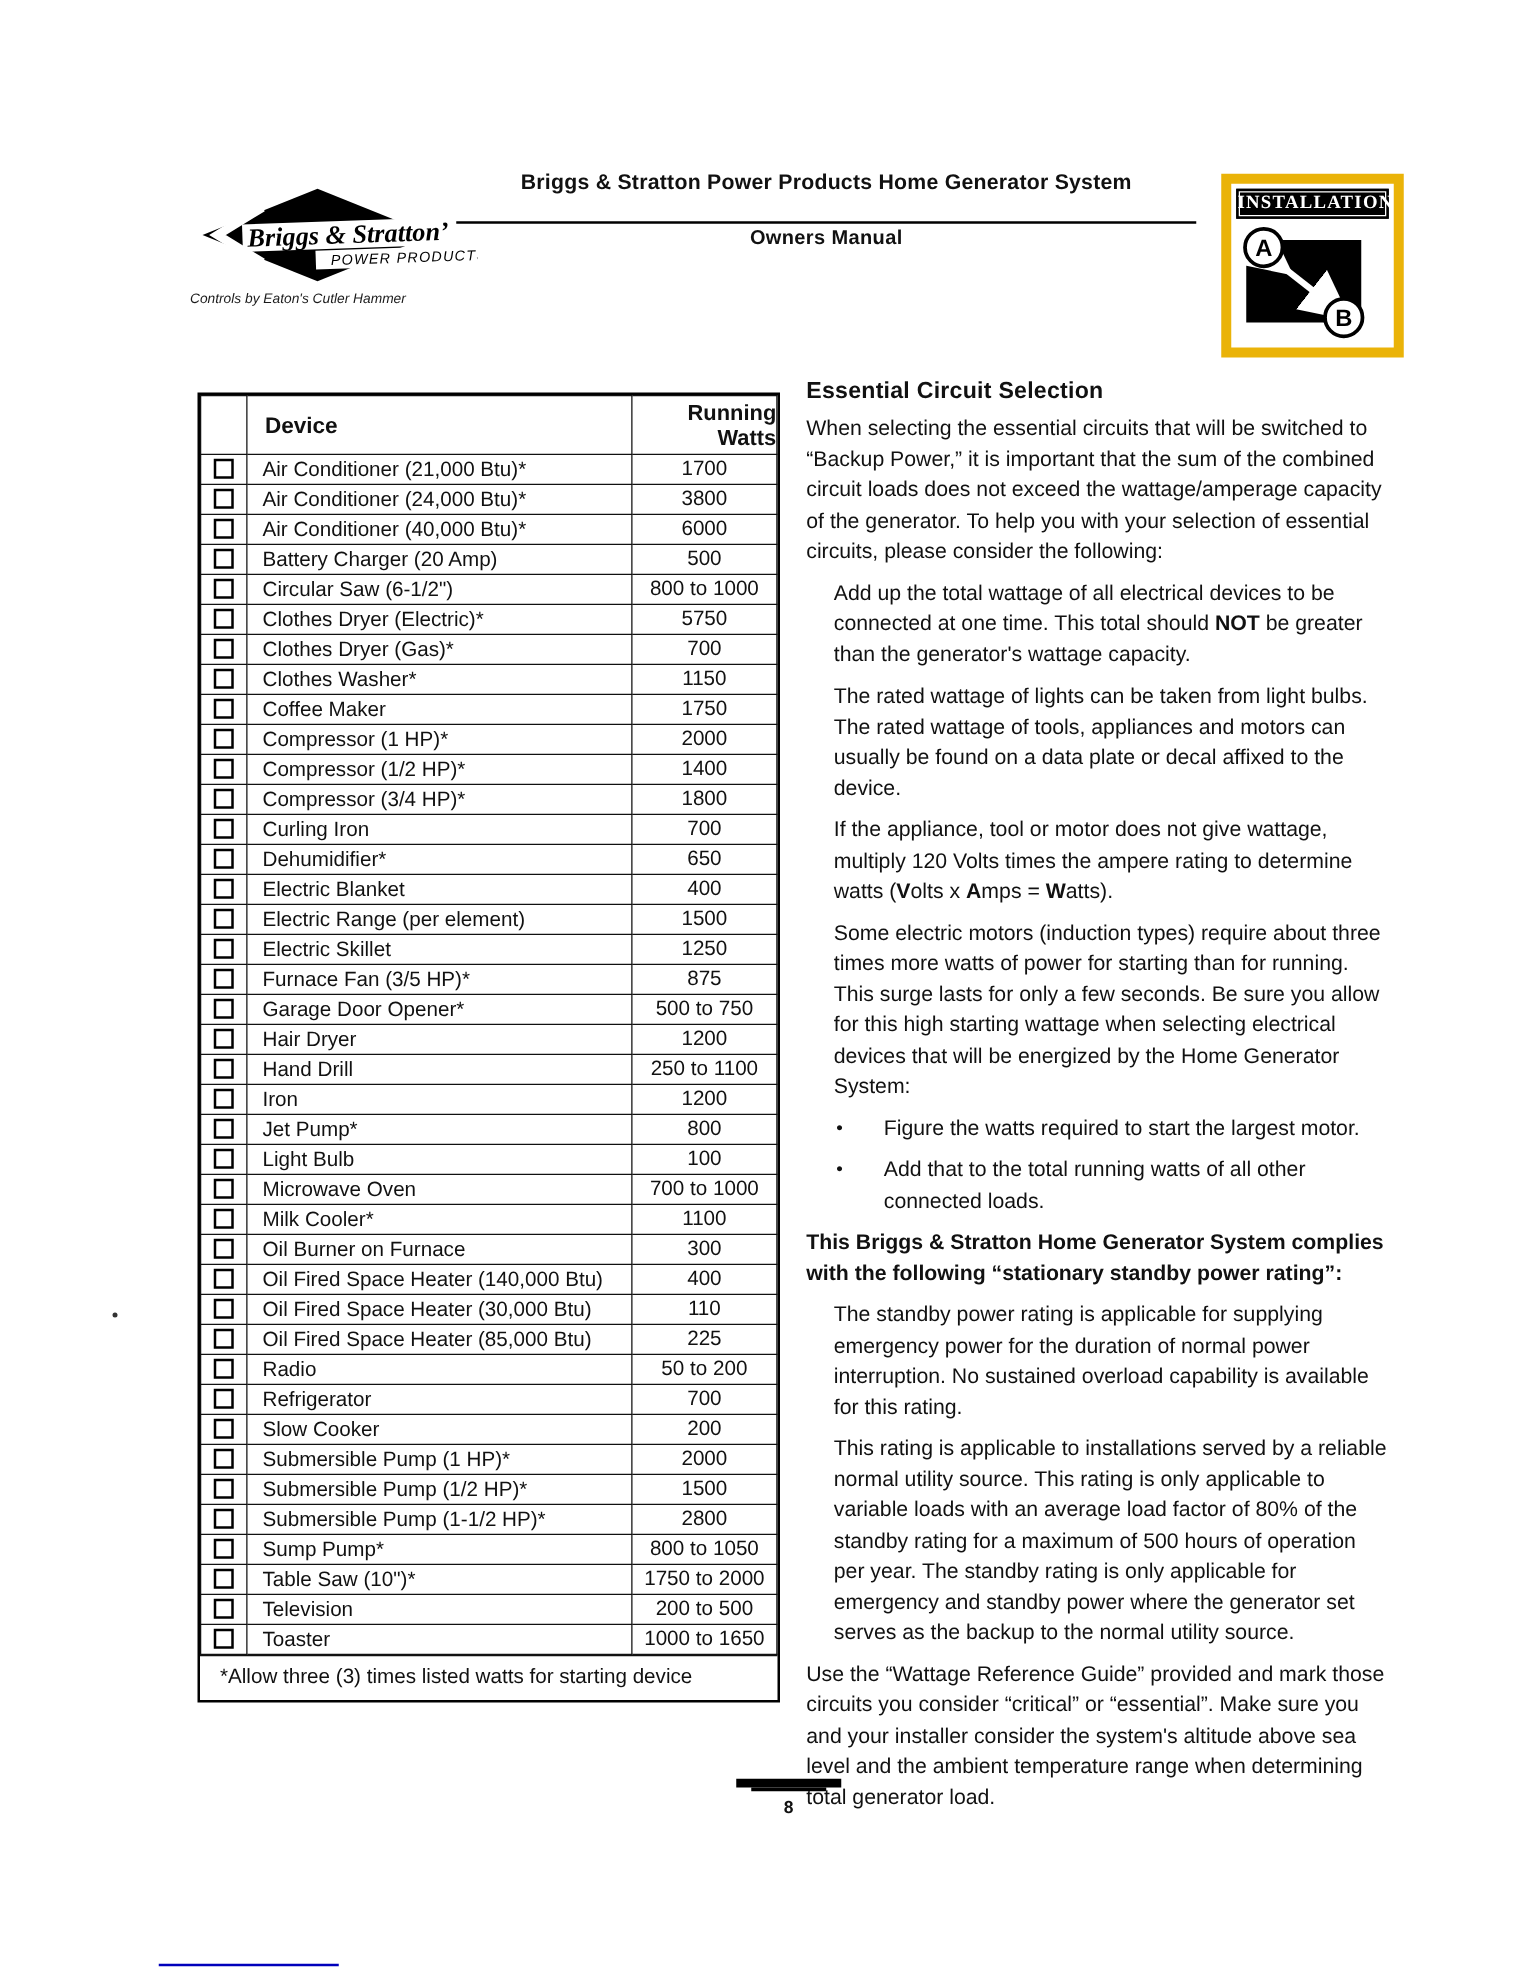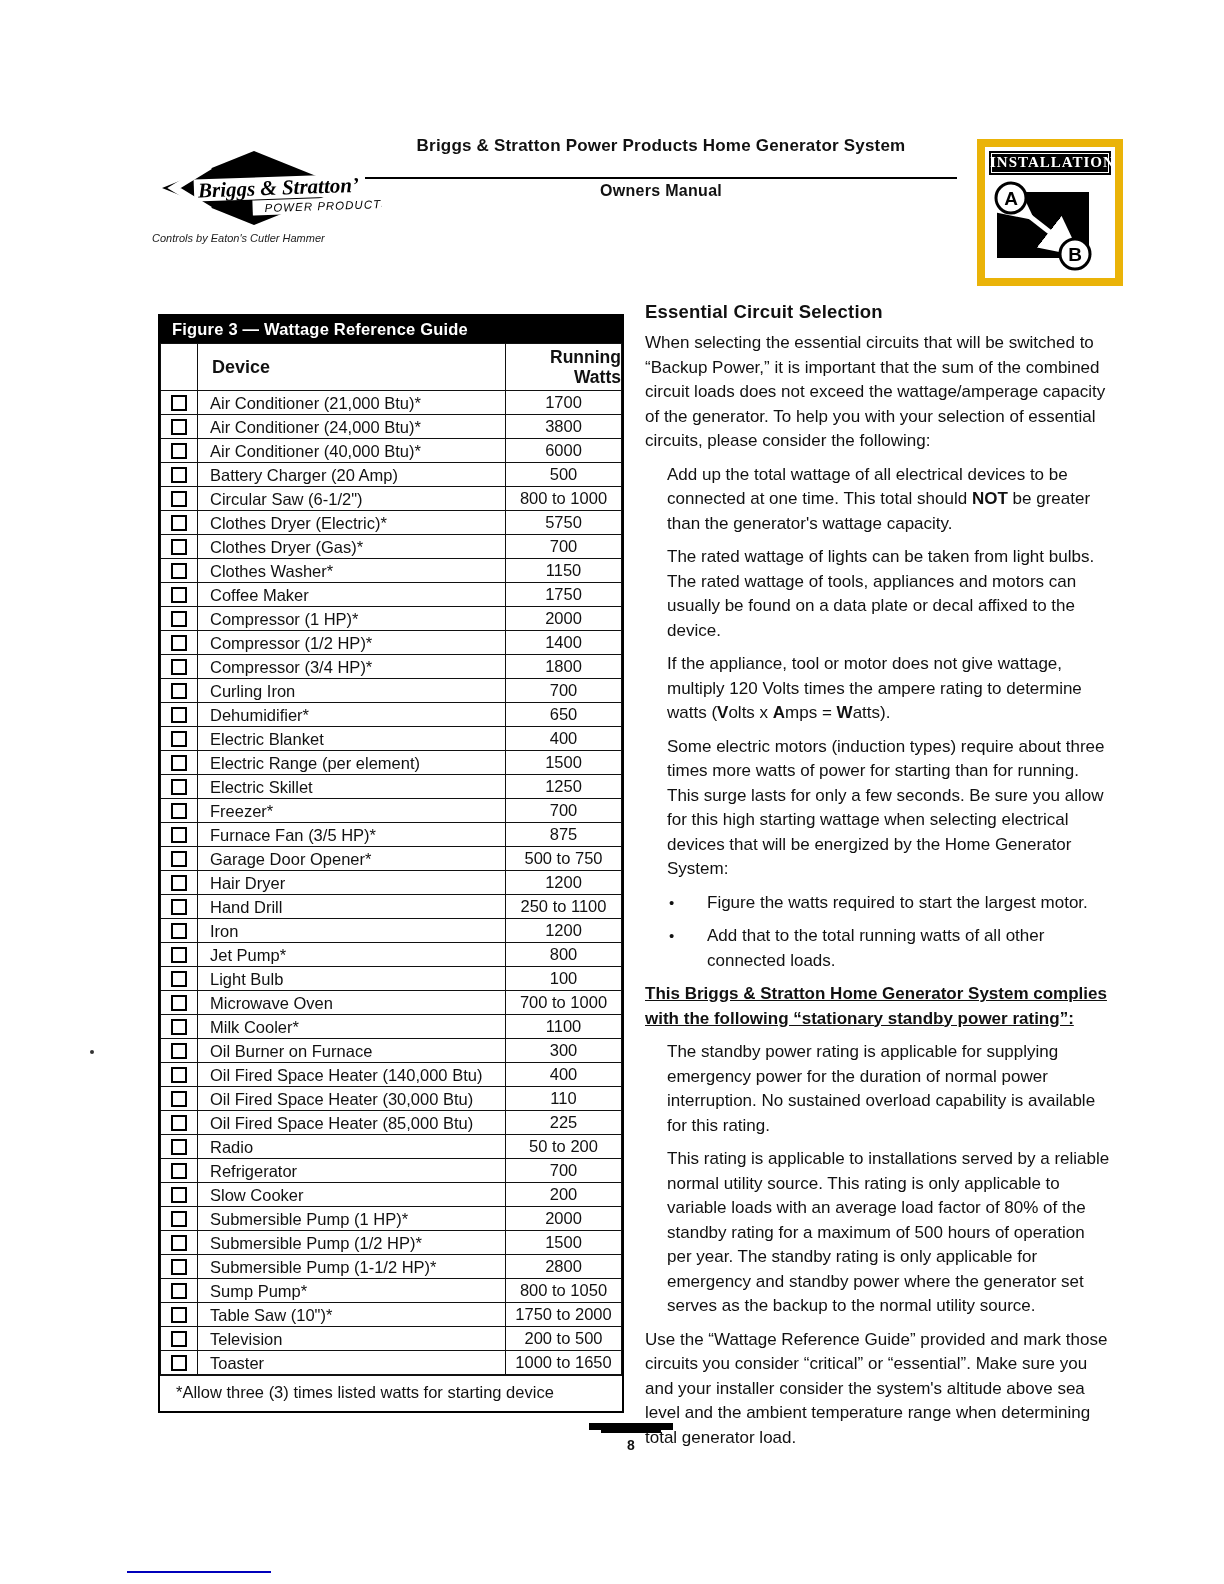--- a/index.html
+++ b/index.html
@@ -34,21 +34,21 @@
   .cb { display:inline-block; width:12px; height:12px; border:2px solid #000; vertical-align:middle; }
   td.dev-cell { font-size:16.5px; padding-left:12px; height:21px; line-height:20px;
     white-space:nowrap; overflow:hidden; }
   td.watt-cell { font-size:16.5px; text-align:center; white-space:nowrap; }
   .footnote { border-top:1px solid #111; font-size:16.5px; padding:7px 4px 9px 16px; }
   
   .rightcol { position:absolute; left:645px; top:301px; width:468px; }
   .art-title { font-size:18.5px; font-weight:bold; margin:0 0 8px; letter-spacing:.2px; }
   .para { font-size:17px; line-height:24.5px; margin:0 0 9px; }
   .para.indent { padding-left:22px; }
-  .para.boldpara { font-weight:bold;text-decoration:underline; }
+  .para.boldpara { font-weight:bold; }
   .bullet { display:flex; font-size:17px; line-height:24.5px; margin:0 0 9px; padding-left:24px; }
   .bdot { flex:none; width:38px; font-size:15px; }
   
   .foot-bar { position:absolute; left:589px; top:1423px; width:84px; height:7px; background:#000; }
   .foot-bar2 { position:absolute; left:601px; top:1430px; width:60px; height:3px; background:#000; }
   .foot-num { position:absolute; left:589px; top:1437px; width:84px; text-align:center;
     font-size:14px; font-weight:bold; }
   .blue-line { position:absolute; left:127px; top:1571px; width:144px; height:2px; background:#0000bb; }
   .stray-dot { position:absolute; left:90px; top:1050px; width:4px; height:4px; background:#333; border-radius:50%; }
 </style>
@@ -87,21 +87,20 @@
       </defs>
       <line x1="30" y1="30" x2="76" y2="66" stroke="#fff" stroke-width="5" marker-start="url(#ah1)" marker-end="url(#ah1)"></line>
       <circle cx="22" cy="20" r="15" fill="#fff" stroke="#000" stroke-width="3"></circle>
       <text x="22" y="27" text-anchor="middle" font-family="Liberation Sans, sans-serif" font-weight="bold" font-size="19" fill="#000">A</text>
       <circle cx="86" cy="76" r="15" fill="#fff" stroke="#000" stroke-width="3"></circle>
       <text x="86" y="83" text-anchor="middle" font-family="Liberation Sans, sans-serif" font-weight="bold" font-size="19" fill="#000">B</text>
     </svg>
   </div>
 
   <div class="tablewrap">
-    <div class="figtitle">Figure 3 — Wattage Reference Guide</div>
     <table class="wtable">
       <colgroup>
           <col class="c-cb">
           <col class="c-dev">
           <col class="c-w">
         </colgroup>
       <thead>
         <tr>
           <th class="cb-cell"></th>
           <th class="h-dev">Device</th>
@@ -189,25 +188,20 @@
           </tr>
           <tr>
             <td class="cb-cell"><span class="cb"></span></td>
             <td class="dev-cell">Electric Range (per element)</td>
             <td class="watt-cell">1500</td>
           </tr>
           <tr>
             <td class="cb-cell"><span class="cb"></span></td>
             <td class="dev-cell">Electric Skillet</td>
             <td class="watt-cell">1250</td>
-          </tr>
-          <tr>
-            <td class="cb-cell"><span class="cb"></span></td>
-            <td class="dev-cell">Freezer*</td>
-            <td class="watt-cell">700</td>
           </tr>
           <tr>
             <td class="cb-cell"><span class="cb"></span></td>
             <td class="dev-cell">Furnace Fan (3/5 HP)*</td>
             <td class="watt-cell">875</td>
           </tr>
           <tr>
             <td class="cb-cell"><span class="cb"></span></td>
             <td class="dev-cell">Garage Door Opener*</td>
             <td class="watt-cell">500 to 750</td>

